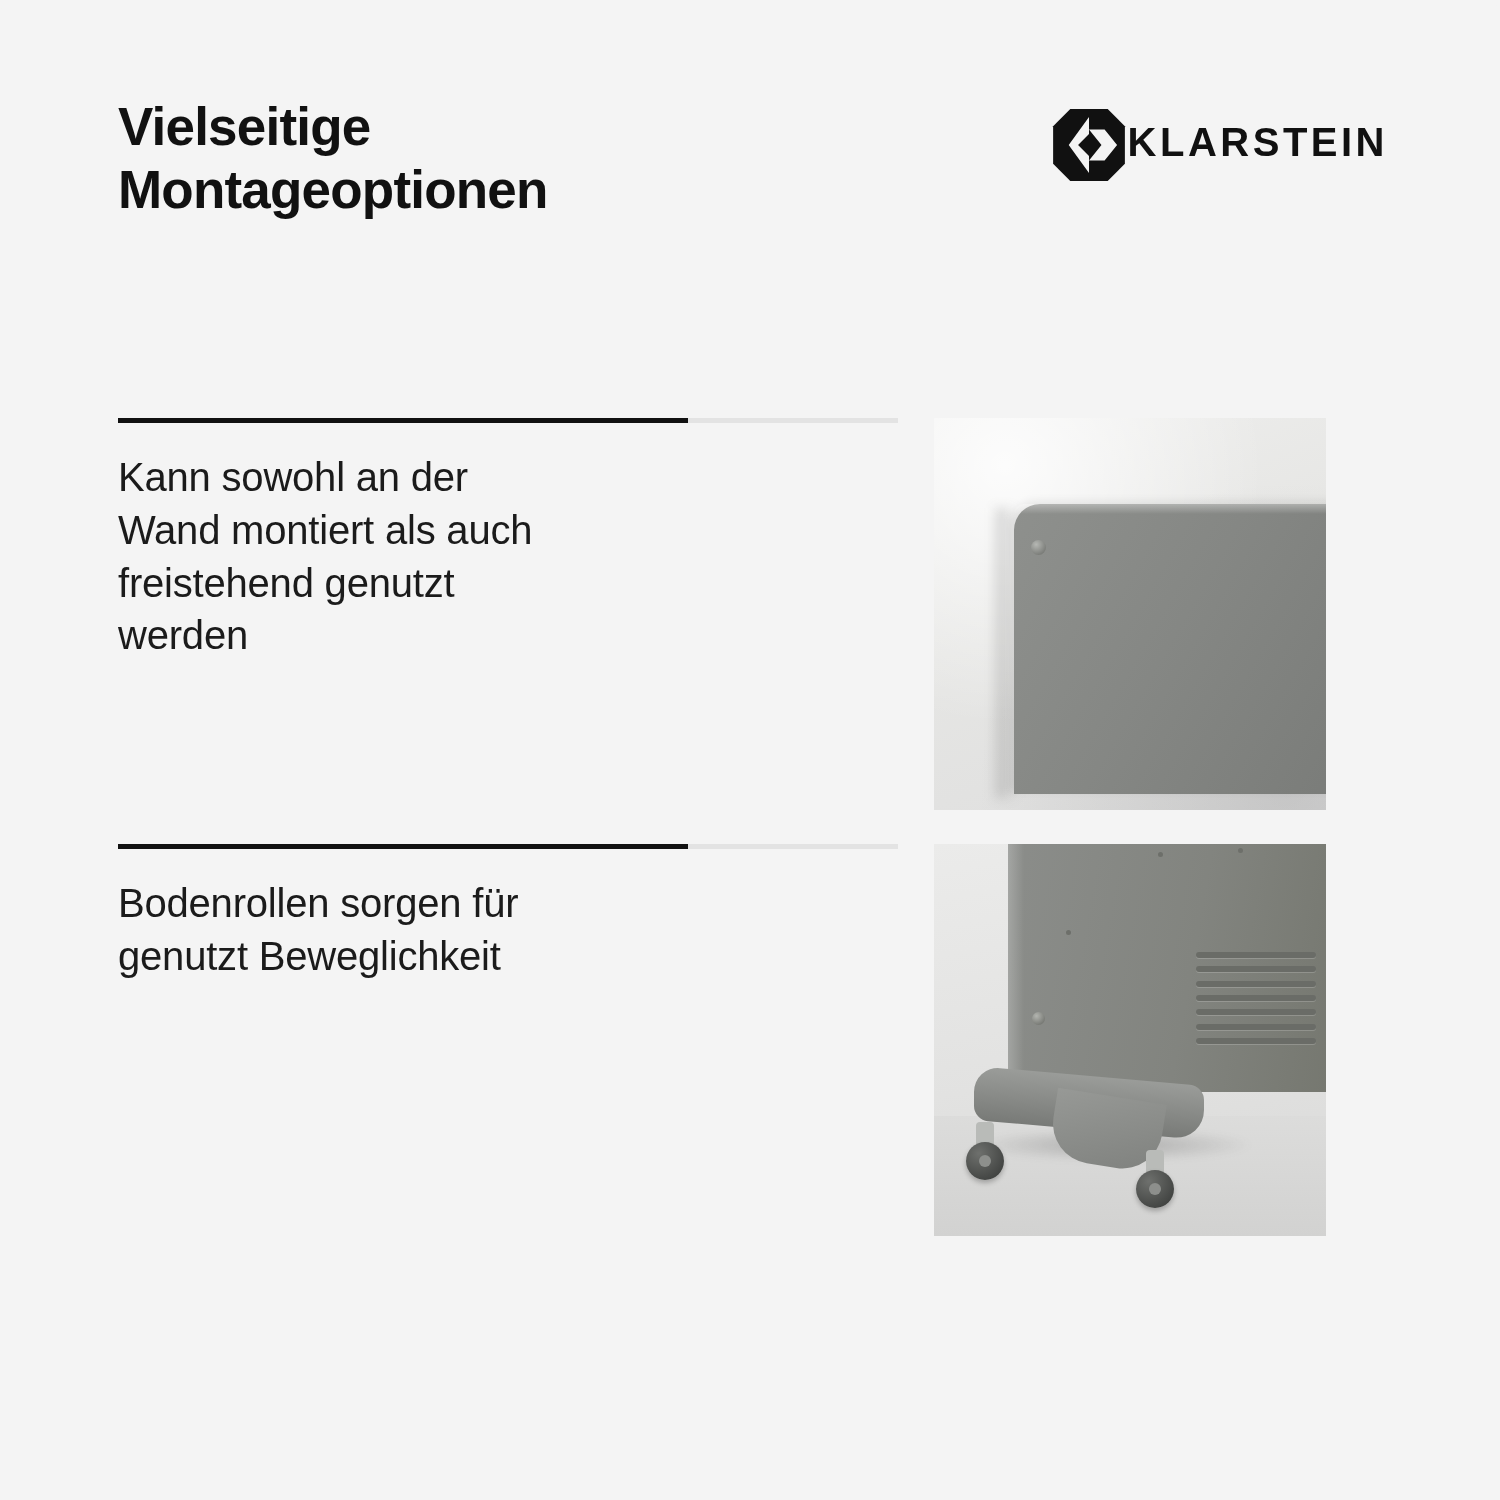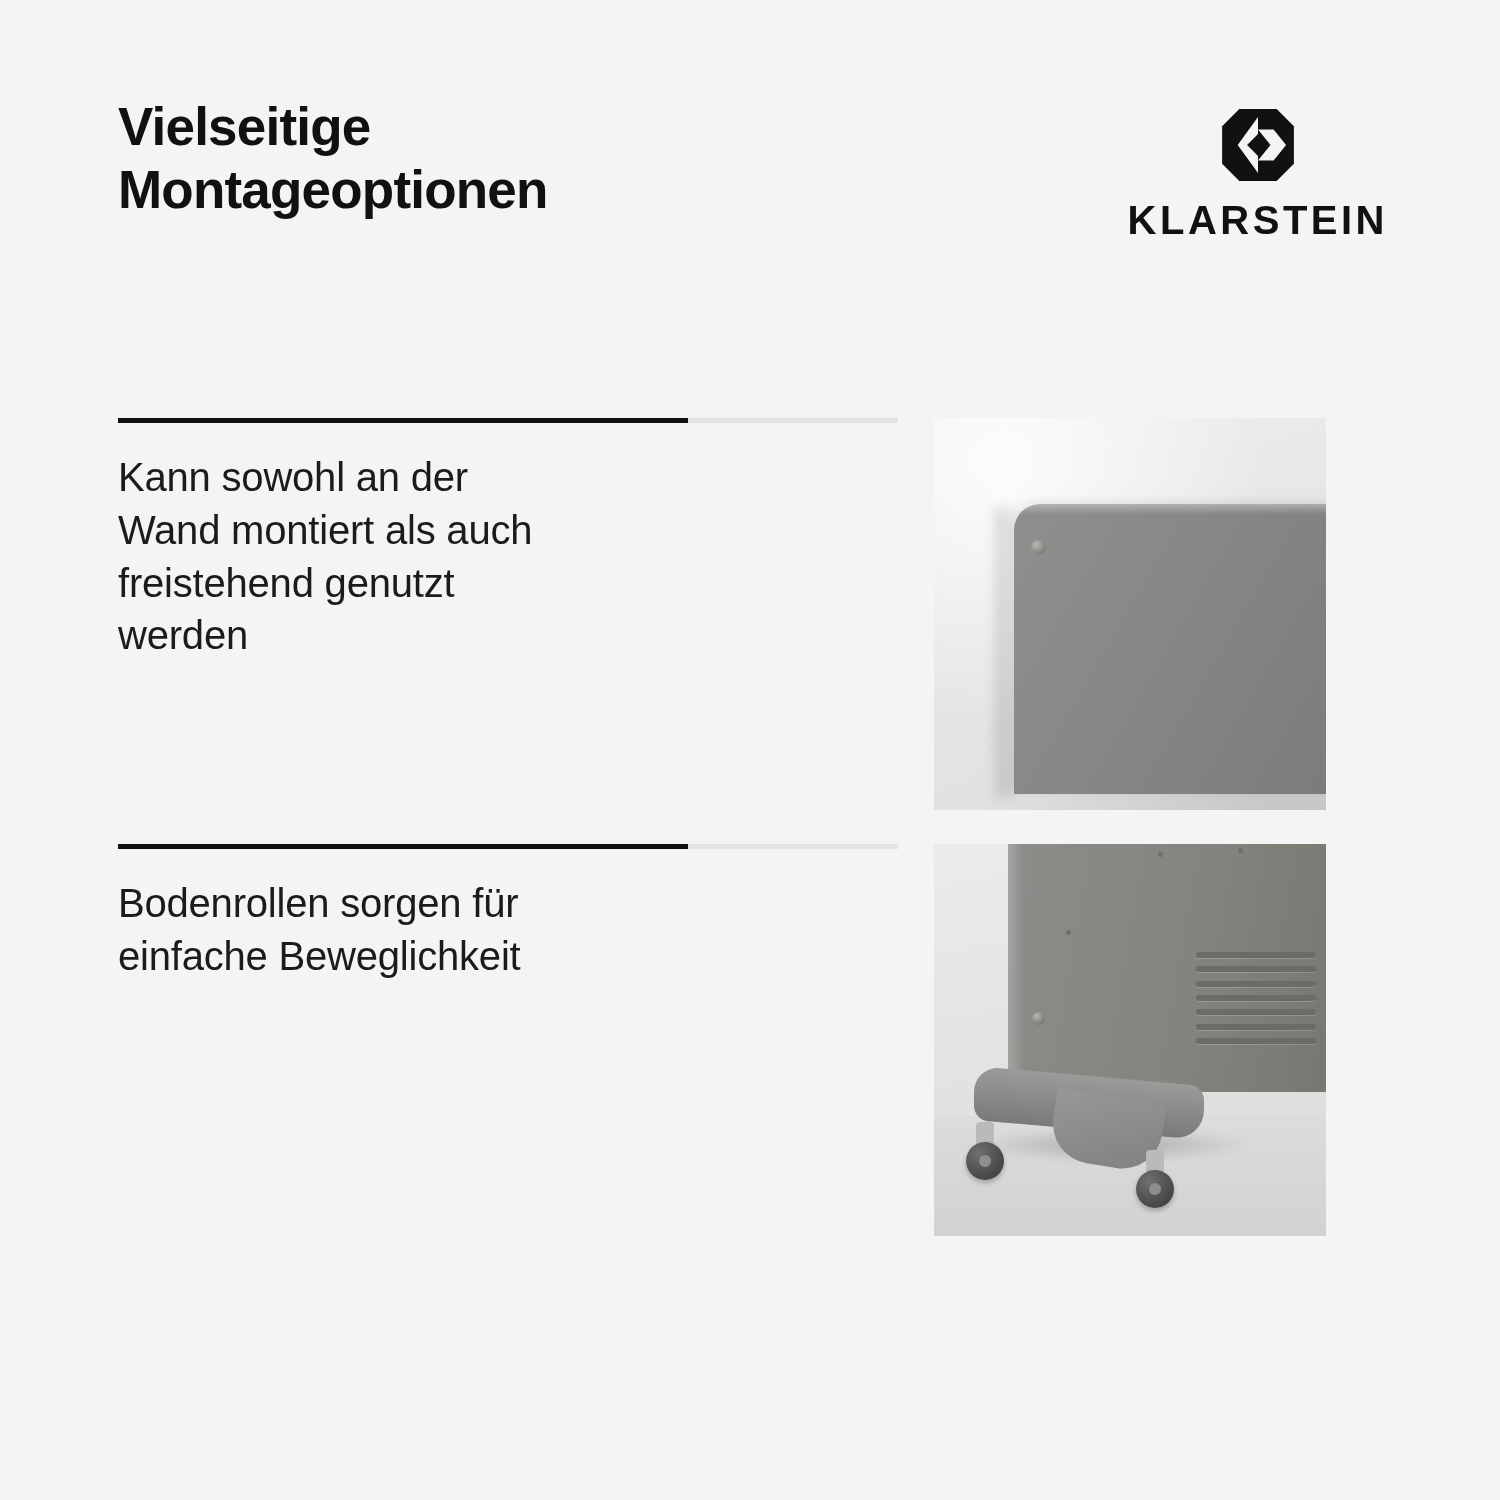--- a/index.html
+++ b/index.html
@@ -41,22 +41,21 @@
     line-height: 1.18;
     font-weight: bold;
     letter-spacing: -0.8px;
     color: #111111;
     max-width: 760px;
     white-space: pre-line;
   }
 
   .brand {
     display: flex;
-    flex-direction: column;
-    align-items: center;
+    flex-direction: row;
     margin-top: 10px;
   }
 
   .brand-mark {
     width: 78px;
     height: 78px;
     display: block;
   }
 
   .brand-name {
@@ -340,21 +339,21 @@
         </div>
       </div>
     </div>
 
     <div class="feature">
       <div class="feature-left">
         <div class="rule">
           <div class="rule-fill"></div>
         </div>
         <div class="feature-text">Bodenrollen sorgen für
-einfache Beweglichkeit</div>
+genutzt Beweglichkeit</div>
       </div>
 
       <div class="feature-media">
         <div class="photo2">
           <div class="floor"></div>
           <div class="body">
             <div class="body-edge"></div>
             <div class="dot" style="left:150px; top:18px;"></div>
             <div class="dot" style="left:230px; top:14px;"></div>
             <div class="dot" style="left:58px; top:96px;"></div>

